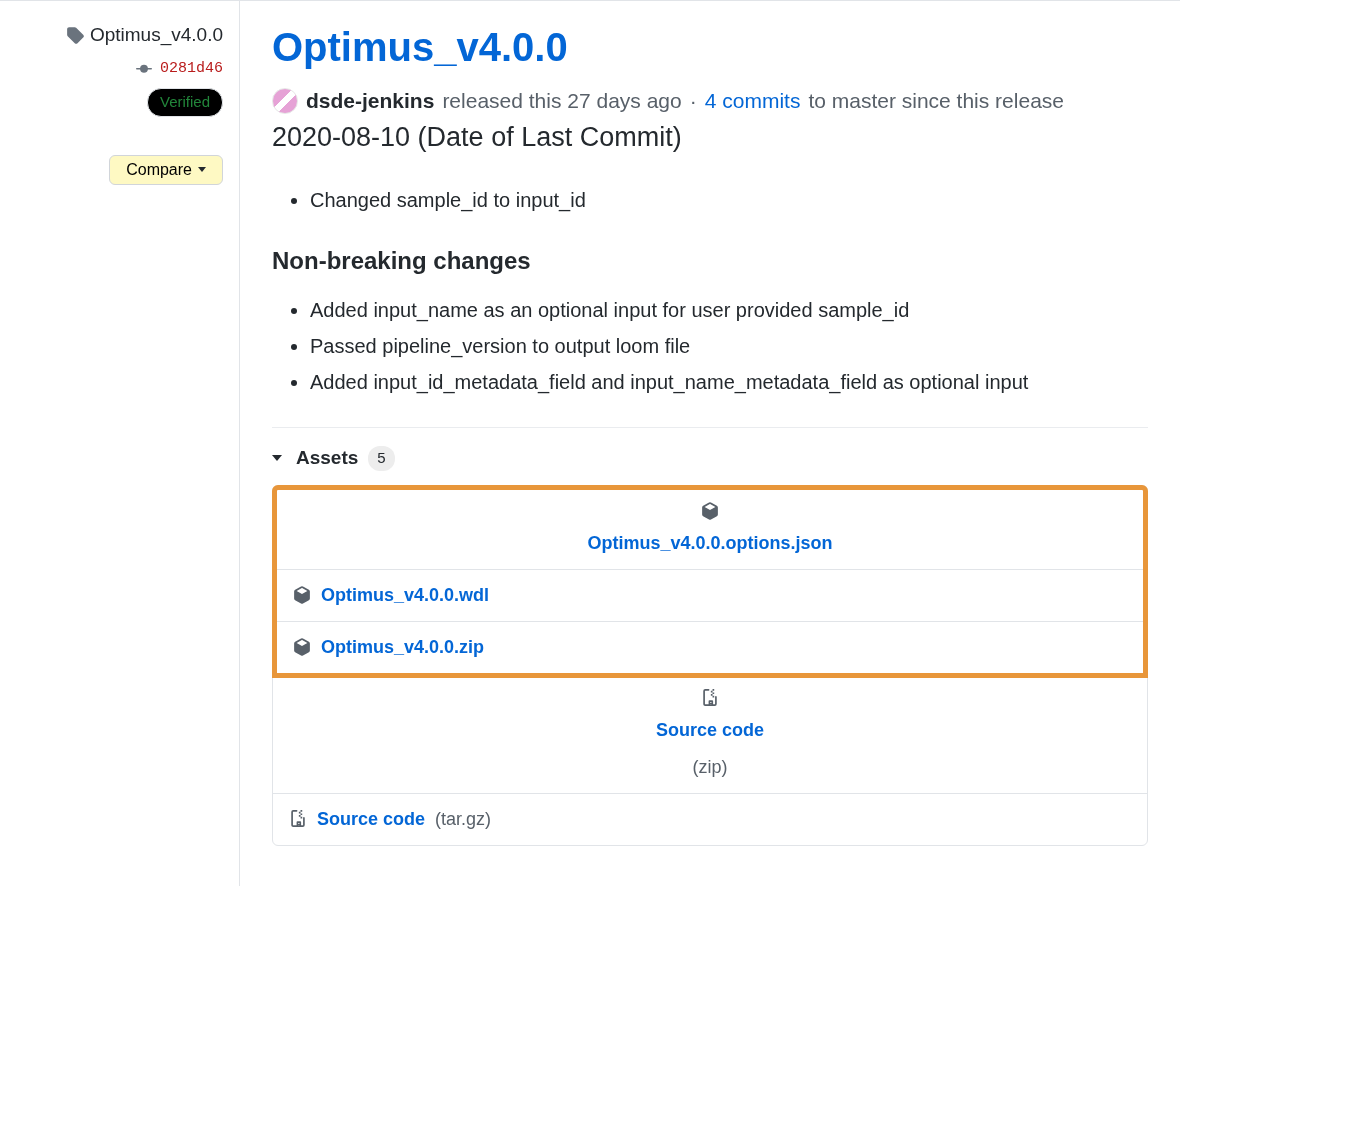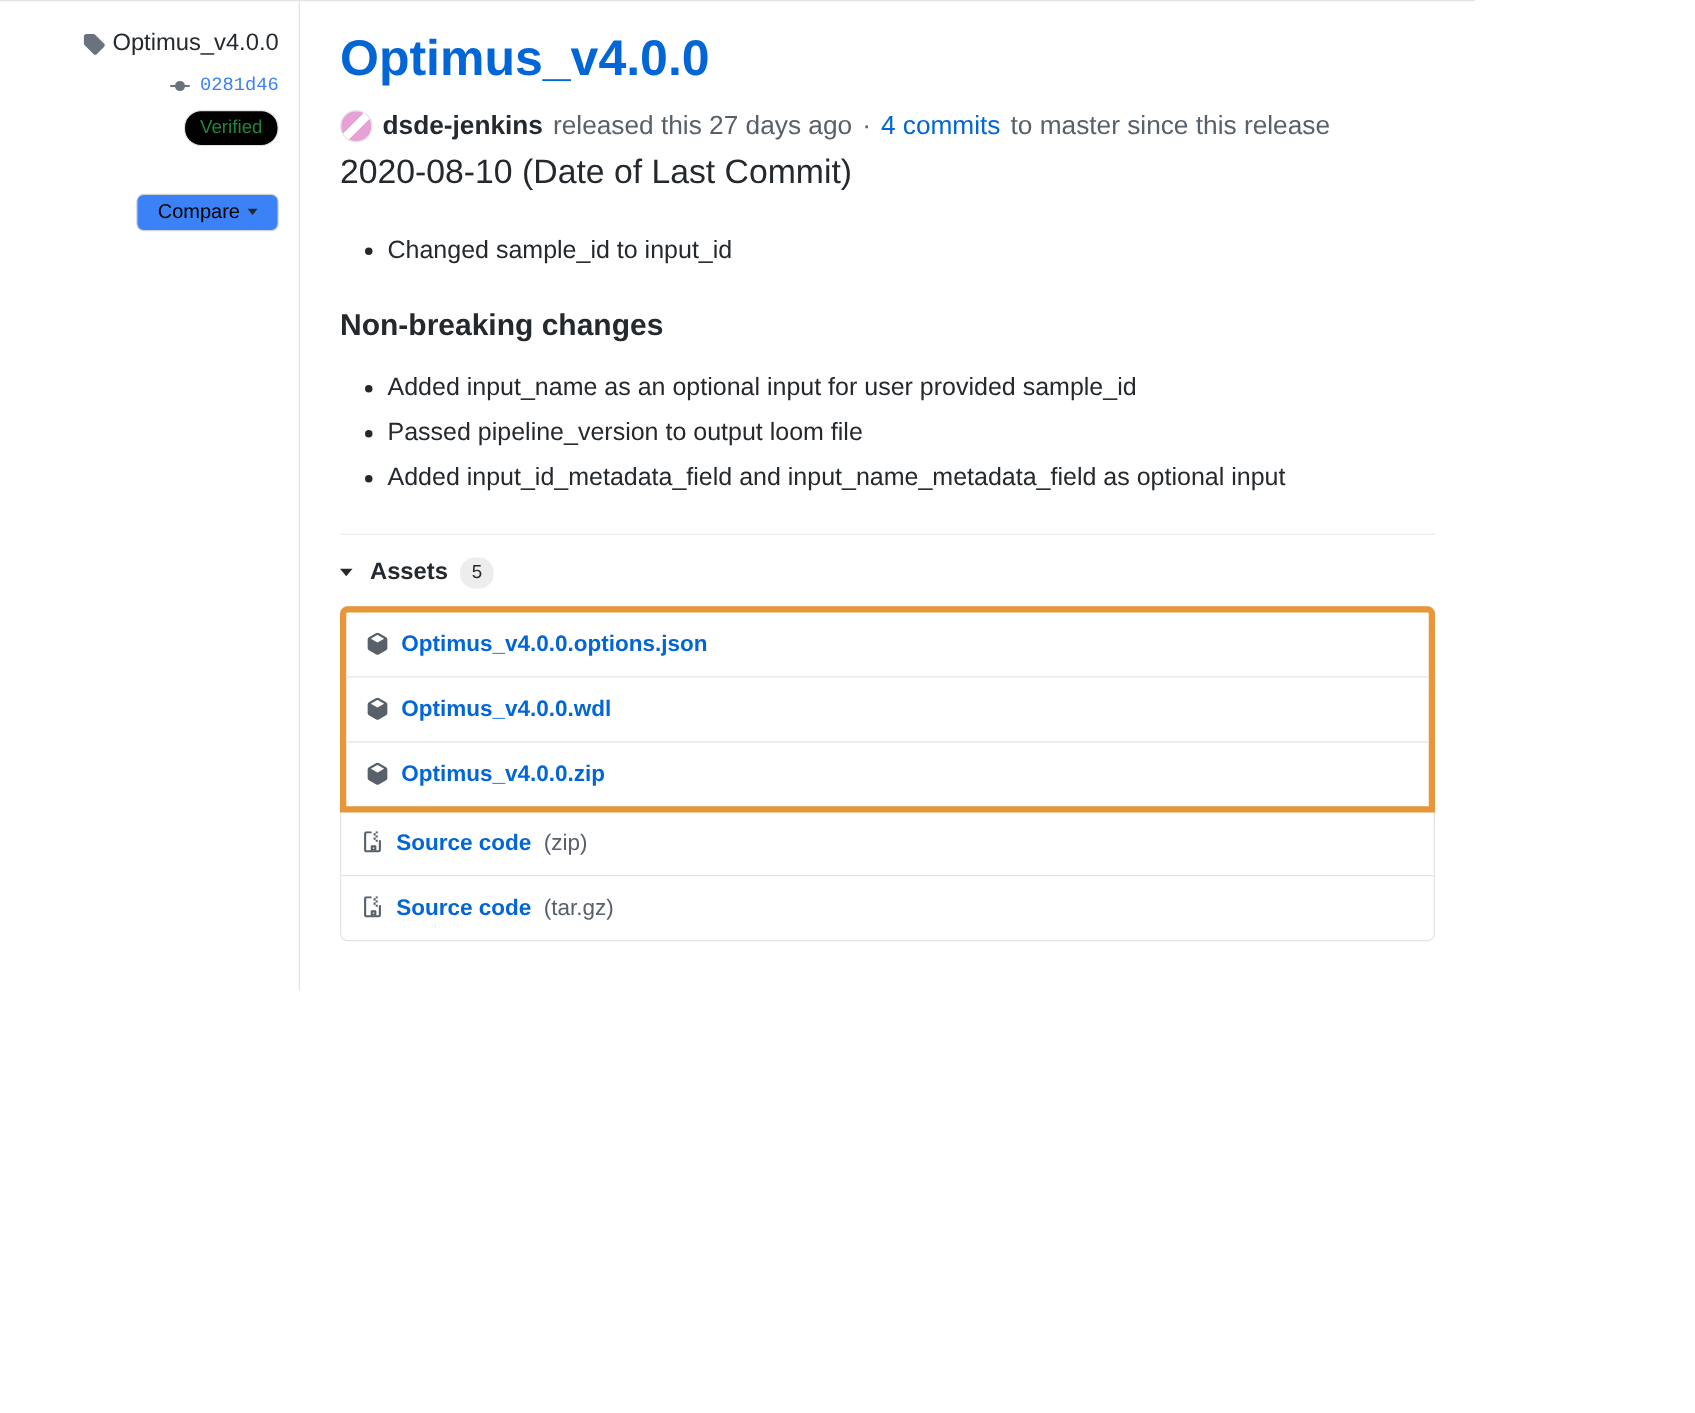--- a/index.html
+++ b/index.html
@@ -35,36 +35,36 @@
     .tag-line svg { fill: #6a737d; }
     .commit-line {
       display: flex;
       align-items: center;
       gap: 8px;
       font-size: 15px;
     }
     .commit-line svg { fill: #6a737d; }
     .commit-sha {
       font-family: SFMono-Regular, Consolas, "Liberation Mono", monospace;
-      color: #3b82f6;
+      color: #b91c1c;
     }
     .verified-badge {
       border: 1px solid #e1e4e8;
       background: #000000;
       color: #22863a;
       font-size: 15px;
       padding: 2px 12px;
       border-radius: 14px;
     }
     .compare-btn {
       display: inline-flex;
       align-items: center;
       gap: 6px;
       border: 1px solid #d1d5da;
-      background: #3b82f6;
+      background: #fef9c3;
       padding: 5px 16px;
       border-radius: 6px;
       font-size: 16px;
       margin-top: 30px;
       cursor: pointer;
     }
     .compare-btn .caret {
       display: inline-block;
       width: 0;
       height: 0;
@@ -158,21 +158,21 @@
       border-radius: 6px;
     }
     .asset-row {
       display: flex;
       align-items: center;
       gap: 10px;
       padding: 12px 16px;
       border-top: 1px solid #e1e4e8;
       font-size: 18px;
     }
-    .asset-row:first-child { border-top: none; }
+    .asset-row:first-child { border-top: none; flex-direction: column; }
     .asset-row svg { fill: #586069; flex-shrink: 0; }
     .asset-link { color: #0366d6; font-weight: 600; }
     .asset-ext { color: #586069; font-weight: 400; }
     .highlight-box {
       border: 5px solid #e8963a;
       border-radius: 6px 6px 0 0;
       margin: -1px;
     }
   </style>
 </head>

